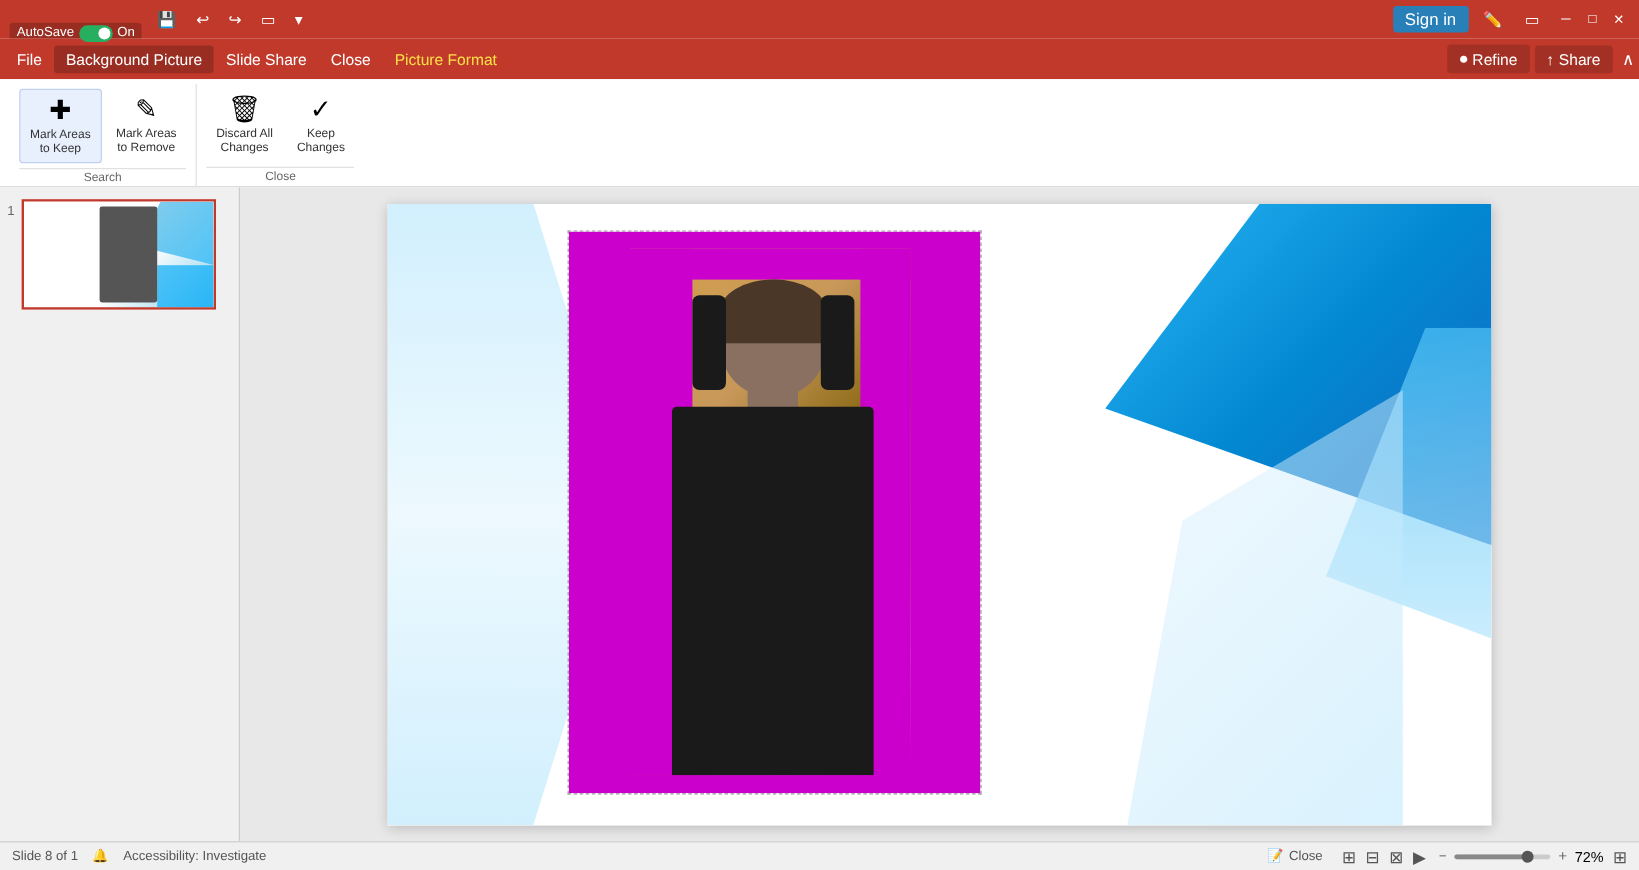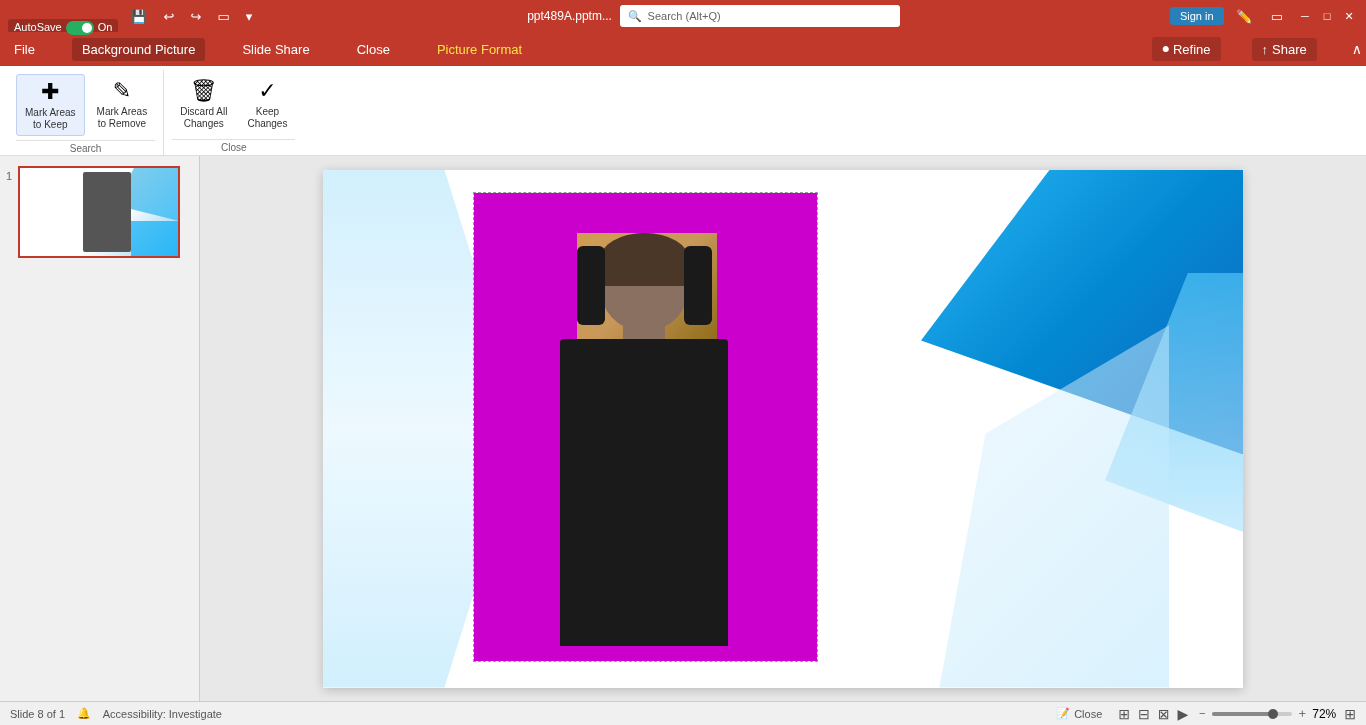--- a/index.html
+++ b/index.html
@@ -27,34 +27,33 @@
     .autosave-toggle::after { content: ''; position: absolute; right: 2px; top: 2px; width: 10px; height: 10px; background: white; border-radius: 50%; }
     .title-bar-icons { display: flex; gap: 6px; align-items: center; }
     .title-bar-icon { color: white; font-size: 13px; cursor: pointer; padding: 2px 5px; }
     .title-bar-center { flex: 1; display: flex; justify-content: center; align-items: center; gap: 8px; }
     .search-bar {
       width: 280px; height: 22px; background: white; border-radius: 3px;
       display: flex; align-items: center; padding: 0 8px; gap: 6px; color: #666; font-size: 11px;
     }
     .title-bar-right { display: flex; align-items: center; gap: 8px; }
     .signin-btn {
-      background: #2980b9; color: white; border: none; border-radius: 3px; padding: 3px 10px; font-size: 11px; cursor: pointer;
+      background: #2980b9; color: white; border: none; border-radius: 3px; padding: 3px 10px; font-size: 14px; cursor: pointer;
     }
     .window-controls { display: flex; gap: 4px; }
     .win-ctrl { width: 18px; height: 18px; display: flex; align-items: center; justify-content: center; color: white; font-size: 11px; cursor: pointer; }
 
     
     .menu-bar {
       height: 34px;
       background: #c0392b;
       display: flex;
       align-items: center;
       padding: 0 4px;
       flex-shrink: 0;
-      gap: 27px;
     }
     .menu-item {
       color: white; padding: 4px 10px; font-size: 13px; cursor: pointer; border-radius: 3px;
     }
     .menu-item.active { background: rgba(0,0,0,0.2); }
     .menu-item.orange { color: #fde047; }
     .menu-spacer { flex: 1; }
     .record-btn {
       display: flex; align-items: center; gap: 4px; color: white; background: rgba(0,0,0,0.15);
       padding: 4px 10px; border-radius: 3px; cursor: pointer; font-size: 13px;
@@ -227,27 +226,20 @@
       <span>On</span>
     </div>
     <div class="title-bar-icons">
       <span class="title-bar-icon">💾</span>
       <span class="title-bar-icon">↩</span>
       <span class="title-bar-icon">↪</span>
       <span class="title-bar-icon">▭</span>
       <span class="title-bar-icon">▾</span>
     </div>
   </div>
-  <div class="title-bar-center">
-    <span>ppt489A.pptm...</span>
-    <div class="search-bar">
-      <span>🔍</span>
-      <span>Search (Alt+Q)</span>
-    </div>
-  </div>
   <div class="title-bar-right">
     <button class="signin-btn">Sign in</button>
     <span class="title-bar-icon">✏️</span>
     <span class="title-bar-icon">▭</span>
     <div class="window-controls">
       <span class="win-ctrl">─</span>
       <span class="win-ctrl">□</span>
       <span class="win-ctrl close">✕</span>
     </div>
   </div>

